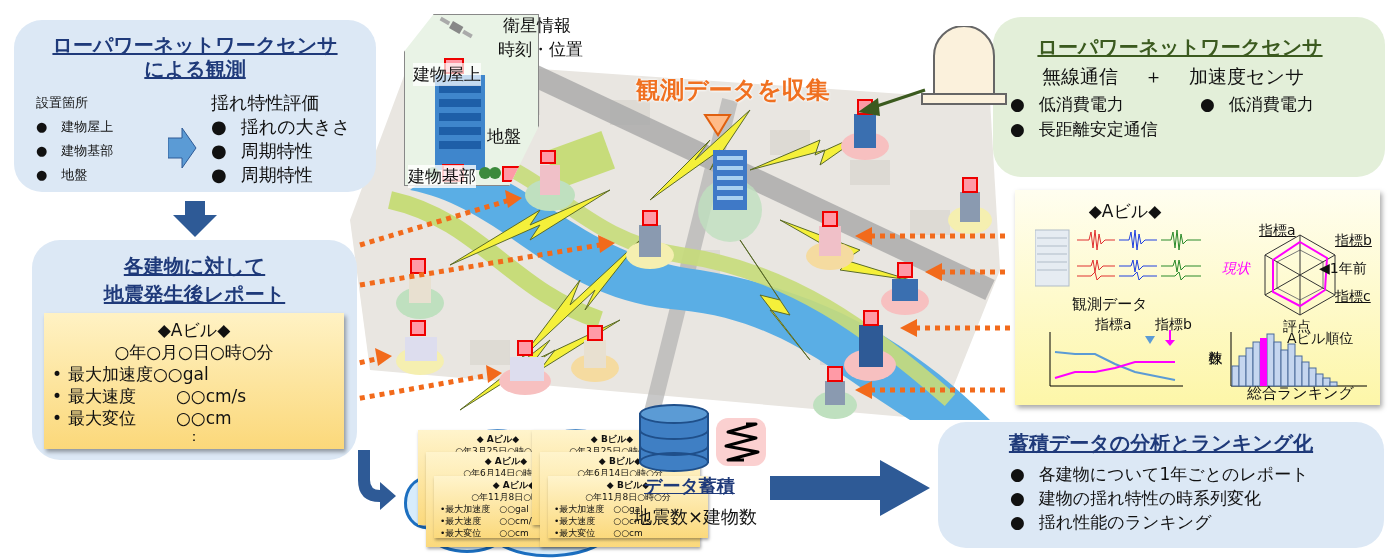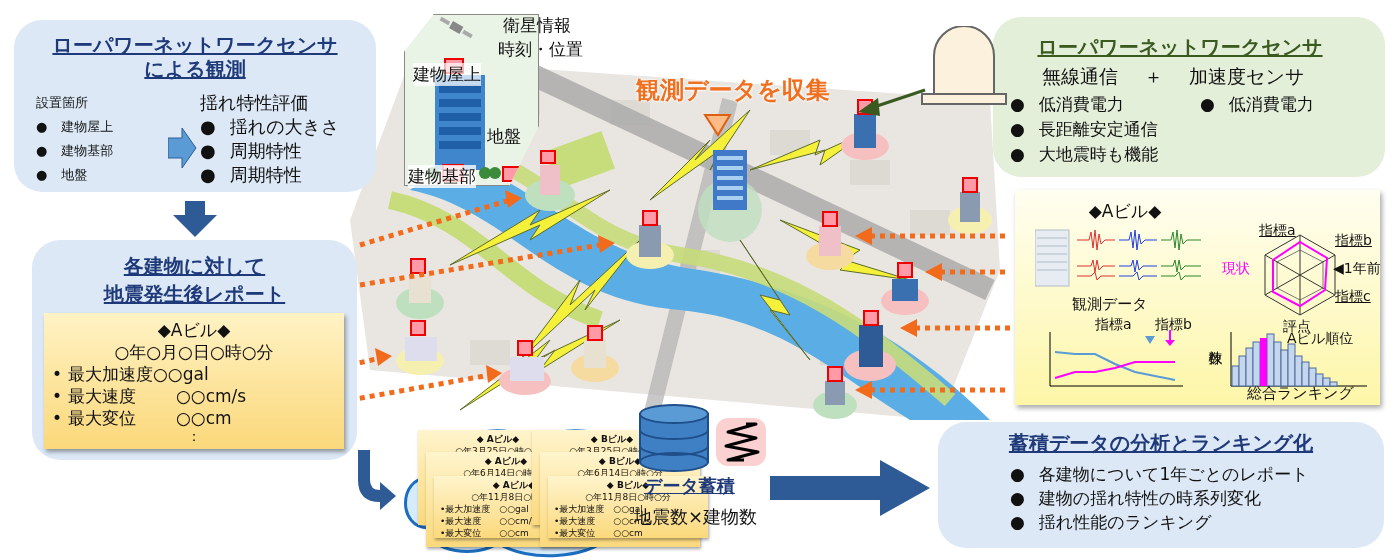--- a/index.html
+++ b/index.html
@@ -206,21 +206,21 @@
 </div>
 <div class="abs" style="left:36px;top:91px;font-size:13px;line-height:24px;">
   <div>設置箇所</div>
   <div class="bullet line">建物屋上</div>
   <div class="bullet line">建物基部</div>
   <div class="bullet line">地盤</div>
 </div>
 <svg class="abs" style="left:168px;top:128px;" width="30" height="40">
   <polygon points="0,10 14,10 14,0 28,20 14,40 14,30 0,30" fill="#5b9bd5" stroke="#2e5a96" stroke-width="1"></polygon>
 </svg>
-<div class="abs" style="left:200px;top:91px;font-size:18px;line-height:24px;">
+<div class="abs" style="left:211px;top:91px;font-size:18px;line-height:24px;">
   <div>揺れ特性評価</div>
   <div class="bullet line">揺れの大きさ</div>
   <div class="bullet line">周期特性</div>
   <div class="bullet line">周期特性</div>
 </div>
 
 <svg class="abs" style="left:173px;top:201px;" width="44" height="36">
   <polygon points="12,0 32,0 32,14 44,14 22,36 0,14 12,14" fill="#2e5a96"></polygon>
 </svg>
 
@@ -305,21 +305,20 @@
 <div class="abs box-green" style="left:993px;top:17px;width:392px;height:160px;z-index:-1;"></div>
 <div class="abs title-green line" style="left:1035px;top:34px;width:290px;font-size:20px;">ローパワーネットワークセンサ</div>
 <div class="abs line" style="left:1042px;top:64px;font-size:19px;">
   <span>無線通信</span>
   <span style="margin:0 20px;">＋</span>
   <span>加速度センサ</span>
 </div>
 <div class="abs" style="left:1010px;top:92px;font-size:17px;line-height:25px;">
   <div class="bullet line">低消費電力</div>
   <div class="bullet line">長距離安定通信</div>
-  <div class="bullet line">大地震時も機能</div>
 </div>
 <div class="abs" style="left:1200px;top:92px;font-size:17px;line-height:25px;">
   <div class="bullet line">低消費電力</div>
 </div>
 
 <div class="abs" style="left:1015px;top:190px;width:365px;height:215px;background:linear-gradient(#fffef0,#fdf6a8);box-shadow:2px 3px 5px rgba(0,0,0,0.35);">
   <div style="position:absolute;left:0;width:220px;top:10px;text-align:center;font-size:17px;">◆Aビル◆</div>
 
   <svg style="position:absolute;left:20px;top:38px;" width="170" height="60">
     <rect x="0" y="2" width="34" height="56" fill="#e6ecf2" stroke="#b0bcc8"></rect>
@@ -346,22 +345,22 @@
     <polygon points="45,5 80,25 80,65 45,85 10,65 10,25" fill="none" stroke="#333"></polygon>
     <polygon points="45,20 68,32 68,58 45,70 22,58 22,32" fill="none" stroke="#777"></polygon>
     <line x1="45" y1="5" x2="45" y2="85" stroke="#333"></line>
       <line x1="10" y1="25" x2="80" y2="65" stroke="#333"></line>
       <line x1="80" y1="25" x2="10" y2="65" stroke="#333"></line>
     <polygon points="45,12 72,28 70,60 45,76 18,62 18,30" fill="none" stroke="#ff00ff" stroke-width="2"></polygon>
   </svg>
   <div style="position:absolute;left:244px;top:32px;font-size:14px;text-decoration:underline;">指標a</div>
   <div style="position:absolute;left:320px;top:42px;font-size:14px;text-decoration:underline;">指標b</div>
   <div style="position:absolute;left:320px;top:98px;font-size:14px;text-decoration:underline;text-align:right;">指標c</div>
-  <div style="position:absolute;left:207px;top:70px;font-size:14px;color:#ff00ff;">現状</div>
-  <div style="position:absolute;left:318px;top:70px;font-size:14px;white-space:nowrap;text-align:center;">◀<span>1年前</span></div>
+  <div style="position:absolute;left:207px;top:70px;font-size:14px;color:#ff00ff;font-style:italic;">現状</div>
+  <div style="position:absolute;left:304px;top:70px;font-size:14px;white-space:nowrap;text-align:center;">◀<span>1年前</span></div>
   <div style="position:absolute;left:268px;top:128px;font-size:14px;">評点</div>
 
   <div style="position:absolute;left:80px;top:126px;font-size:14px;">指標a</div>
   <div style="position:absolute;left:140px;top:126px;font-size:14px;">指標b</div>
   <svg style="position:absolute;left:30px;top:140px;" width="140" height="60">
     <line x1="5" y1="2" x2="5" y2="56" stroke="#000"></line>
       <line x1="5" y1="56" x2="138" y2="56" stroke="#000"></line>
     <polygon points="100,6 110,6 105,14" fill="#5b9bd5"></polygon>
     <line x1="125" y1="0" x2="125" y2="12" stroke="#ff00ff" stroke-width="2"></line>
       <polygon points="120,10 130,10 125,16" fill="#ff00ff"></polygon>

